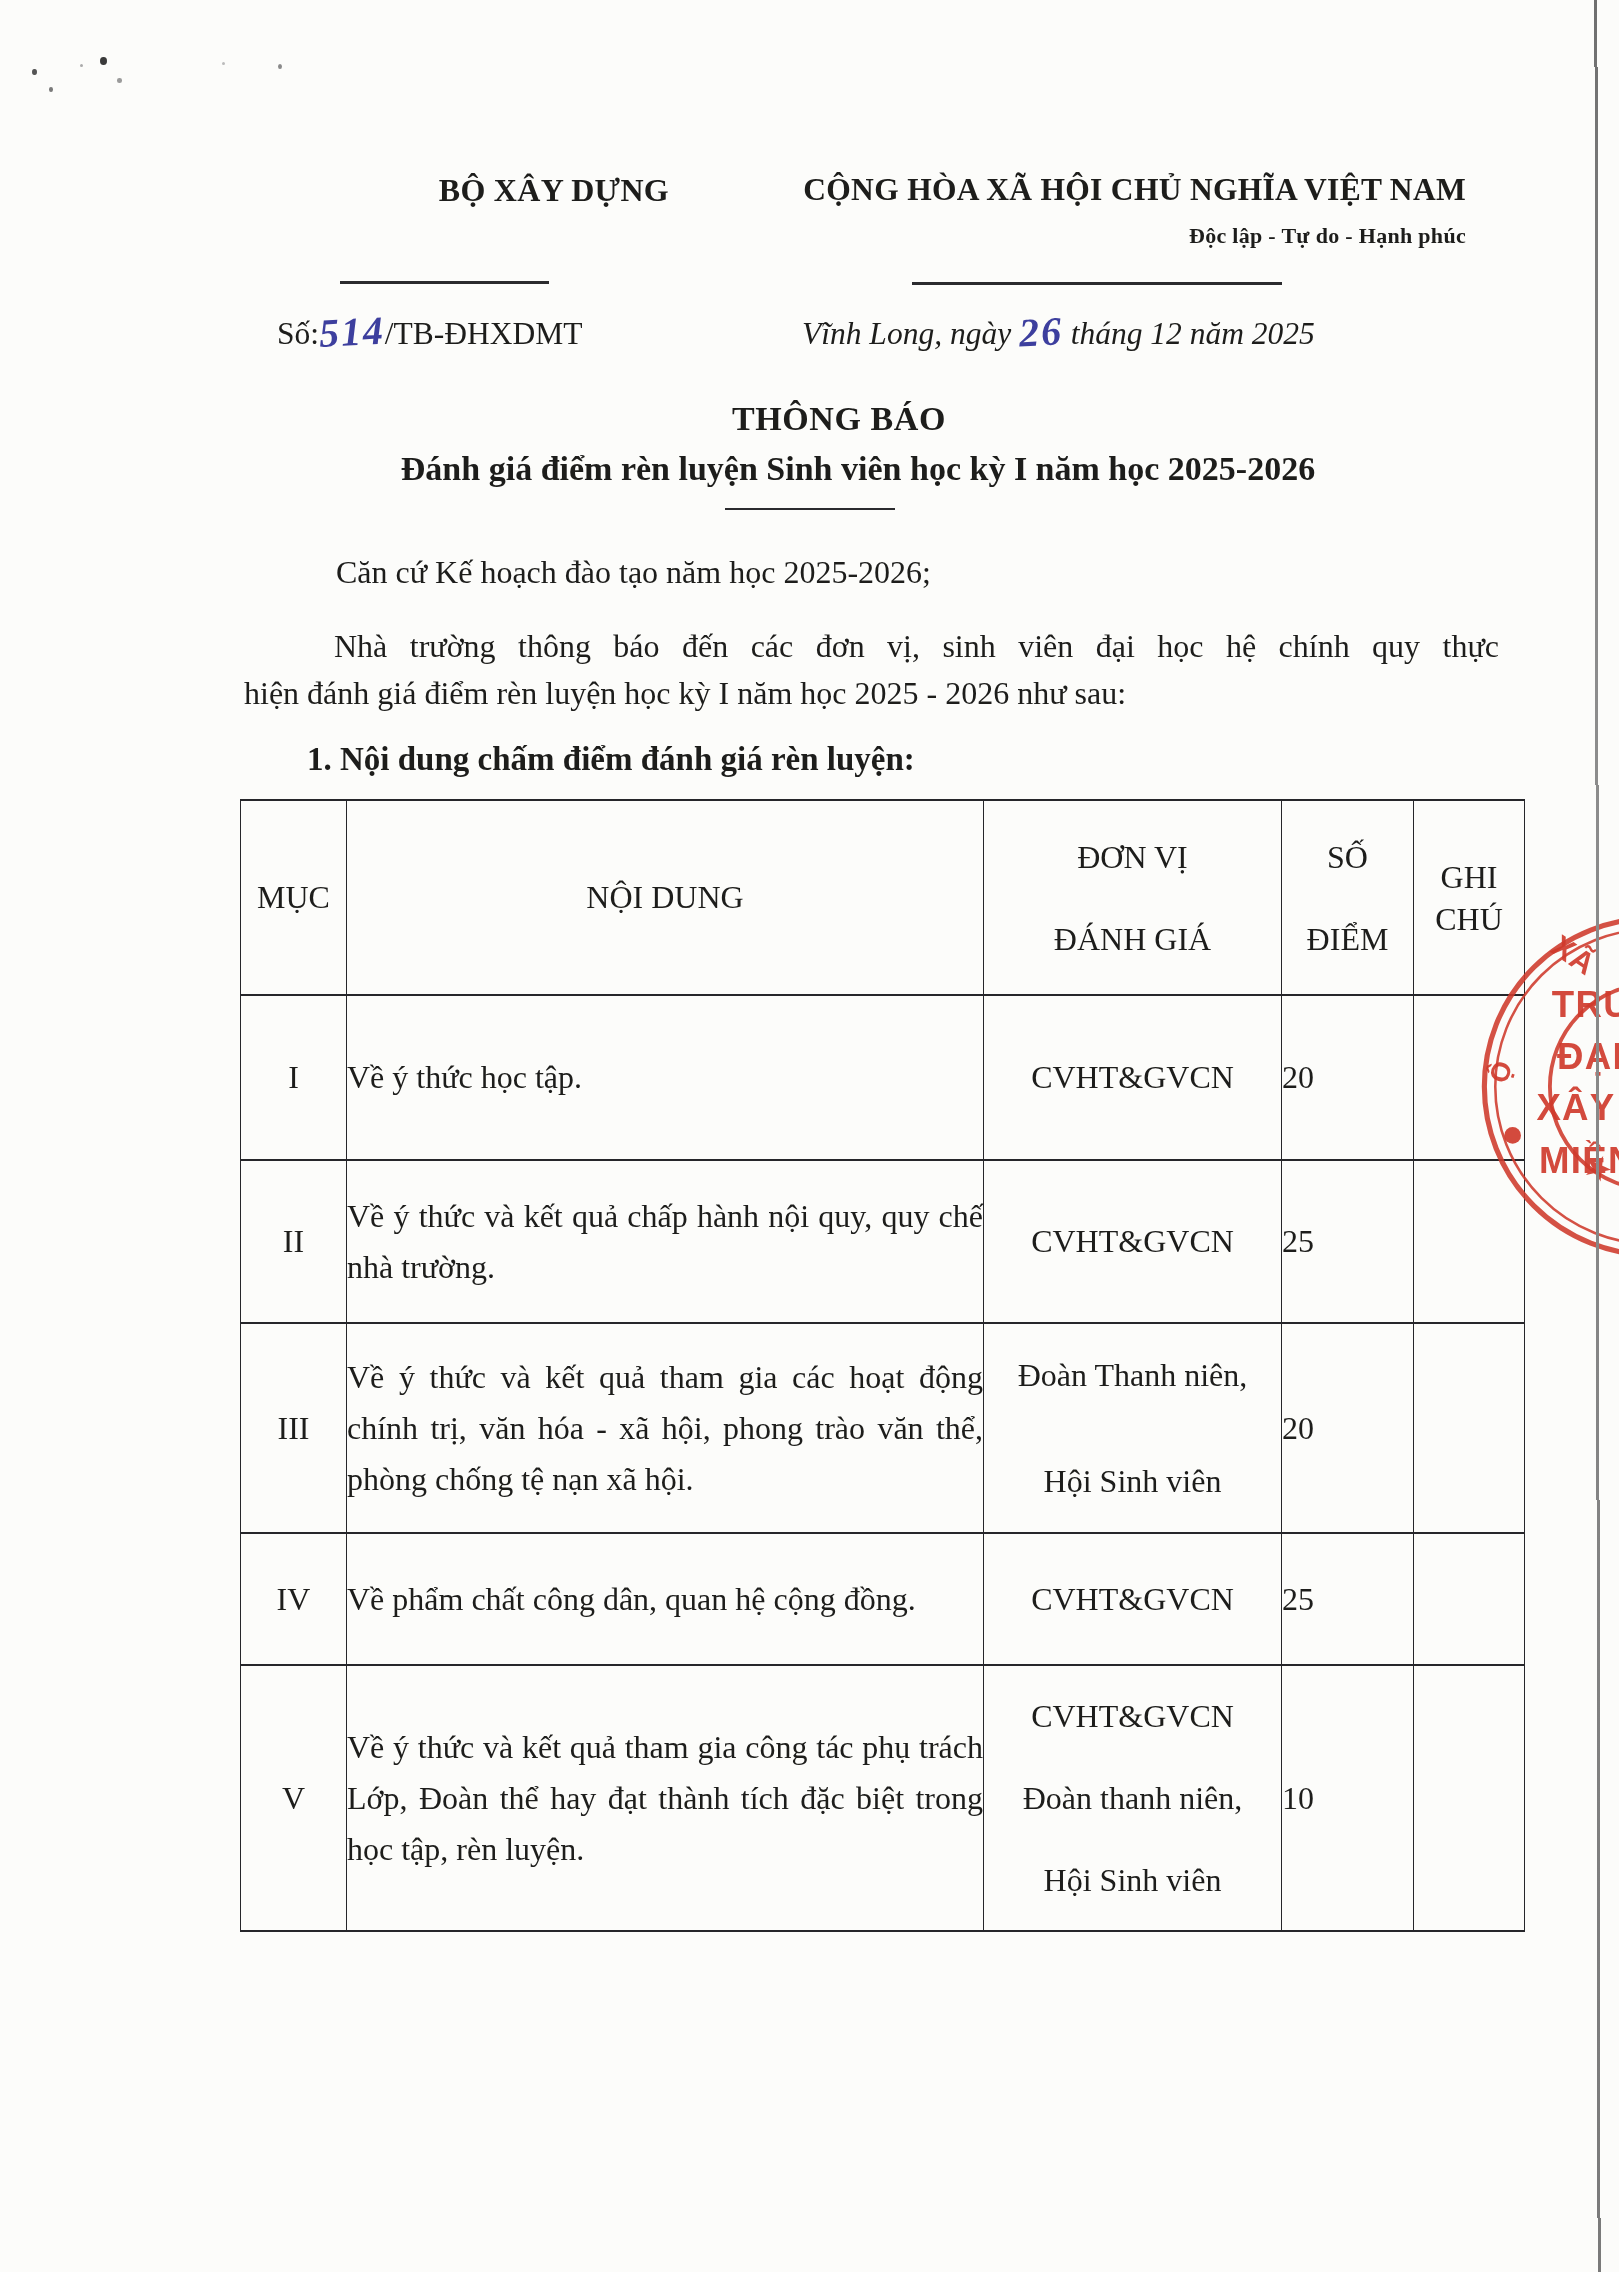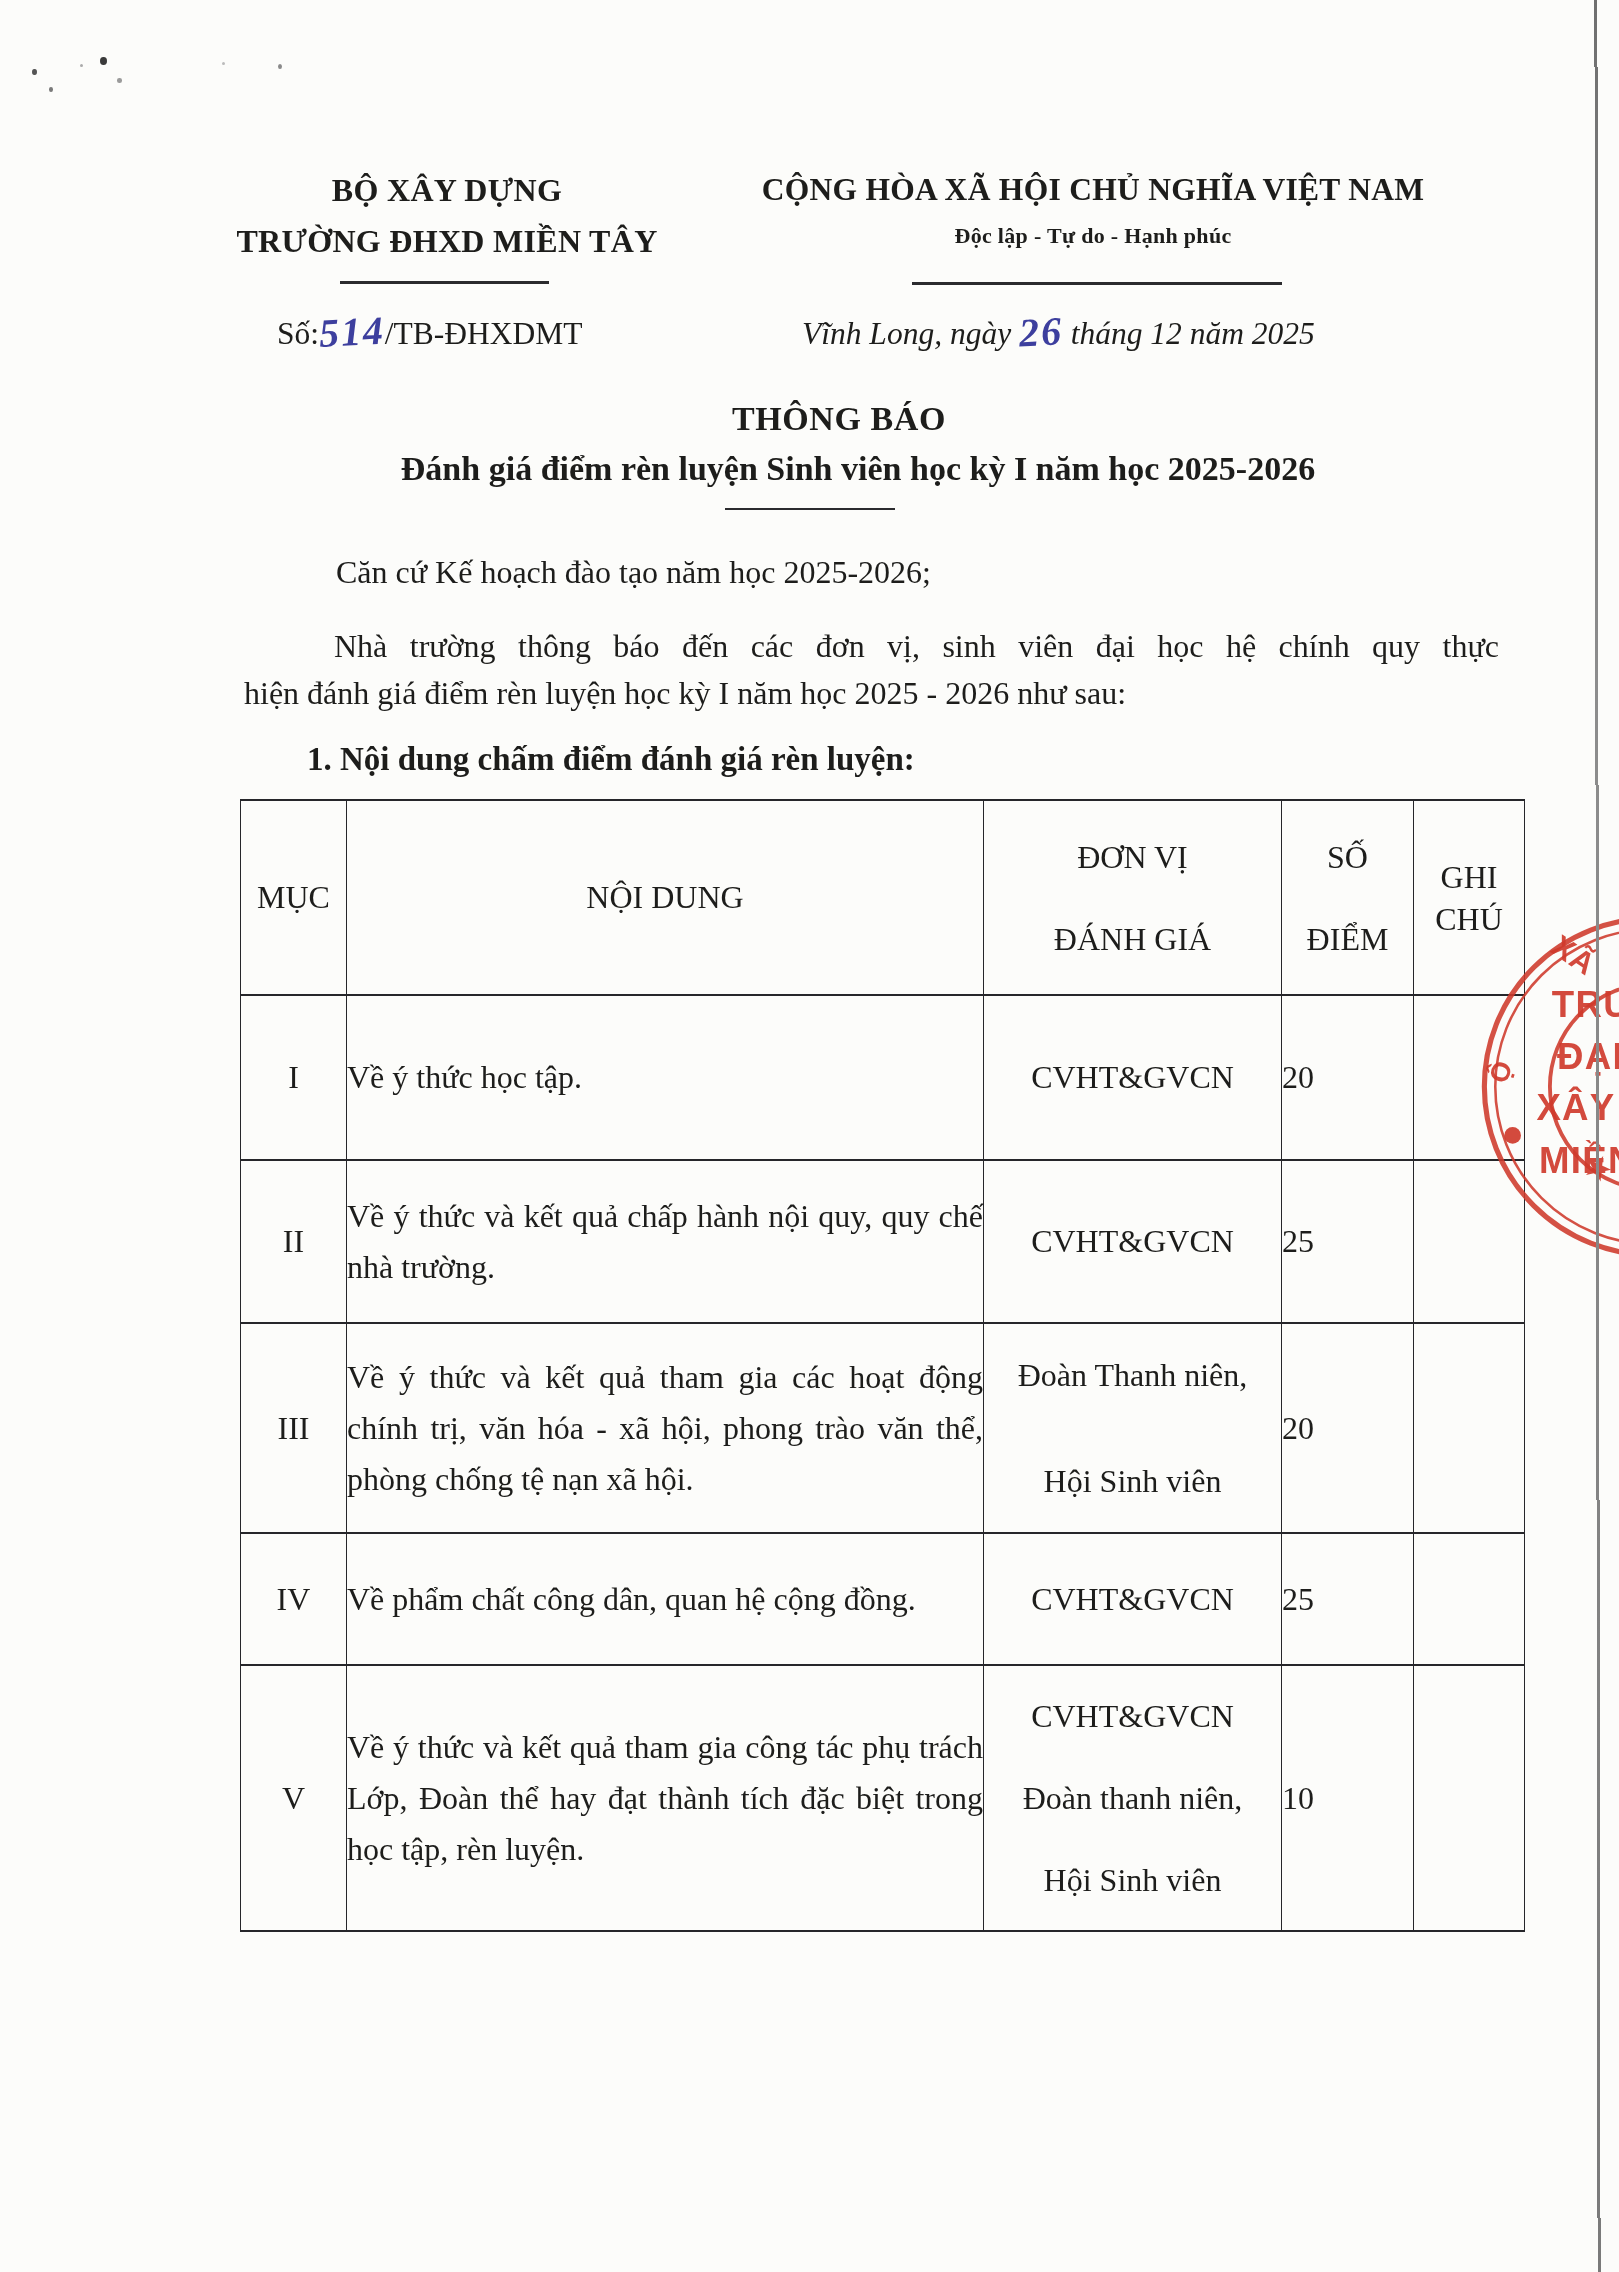--- a/index.html
+++ b/index.html
@@ -6,21 +6,21 @@
   .page{
     position:relative;
     width:1620px;height:2273px;
     background:#fcfcfa;
     font-family:"Liberation Serif", serif;
     color:#1d1d1b;
     overflow:hidden;
   }
   .abs{position:absolute;}
   .b{font-weight:bold;}
-  .ctr{text-align:center;}
+  .ctr{text-align:right;}
   .hdr-line{font-size:32px;letter-spacing:0.3px;white-space:nowrap;}
   .rule{position:absolute;height:2.6px;background:#2b2b2e;}
   .docnum{font-size:31.5px;white-space:nowrap;}
   .handwrite{
     color:#3d3f9e;
     font-style:italic;font-weight:600;
     font-size:40px;line-height:0;
     letter-spacing:1.9px;
     display:inline-block;transform:rotate(-3deg) translateY(1.3px);
   }
@@ -62,21 +62,20 @@
 
   <div class="speck" style="left:32px;top:69px;width:4.5px;height:5.8px;background:#555;"></div>
   <div class="speck" style="left:49px;top:87px;width:3.9px;height:4.5px;background:#7a7a7a;"></div>
   <div class="speck" style="left:100px;top:57px;width:7px;height:8.4px;background:#3a3a3a;"></div>
   <div class="speck" style="left:117px;top:78px;width:4.5px;height:4.5px;background:#9b9b9b;"></div>
   <div class="speck" style="left:80px;top:64px;width:3.2px;height:3.2px;background:#ababab;"></div>
   <div class="speck" style="left:278px;top:64px;width:3.9px;height:5.1px;background:#8a8a8a;"></div>
   <div class="speck" style="left:222px;top:62px;width:3.2px;height:3.2px;background:#bbb;"></div>
 
   <div class="abs hdr-line b ctr" style="left:225px;top:172px;width:444px;">BỘ XÂY DỰNG</div>
-  <div class="abs hdr-line b ctr" style="left:225px;top:223px;width:444px;">TRƯỜNG ĐHXD MIỀN TÂY</div>
   <div class="rule" style="left:340px;top:281px;width:209px;"></div>
 
   <div class="abs hdr-line b ctr" style="left:720px;top:172px;width:746px;font-size:31.5px;">CỘNG HÒA XÃ HỘI CHỦ NGHĨA VIỆT NAM</div>
   <div class="abs hdr-line b ctr" style="left:720px;top:223px;width:746px;font-size:22px;">Độc lập - Tự do - Hạnh phúc</div>
   <div class="rule" style="left:912px;top:282px;width:370px;"></div>
 
   <div class="abs docnum" style="left:277px;top:316px;">
     <span>Số:</span><span class="handwrite">514</span><span>/TB-ĐHXDMT</span>
   </div>
 

